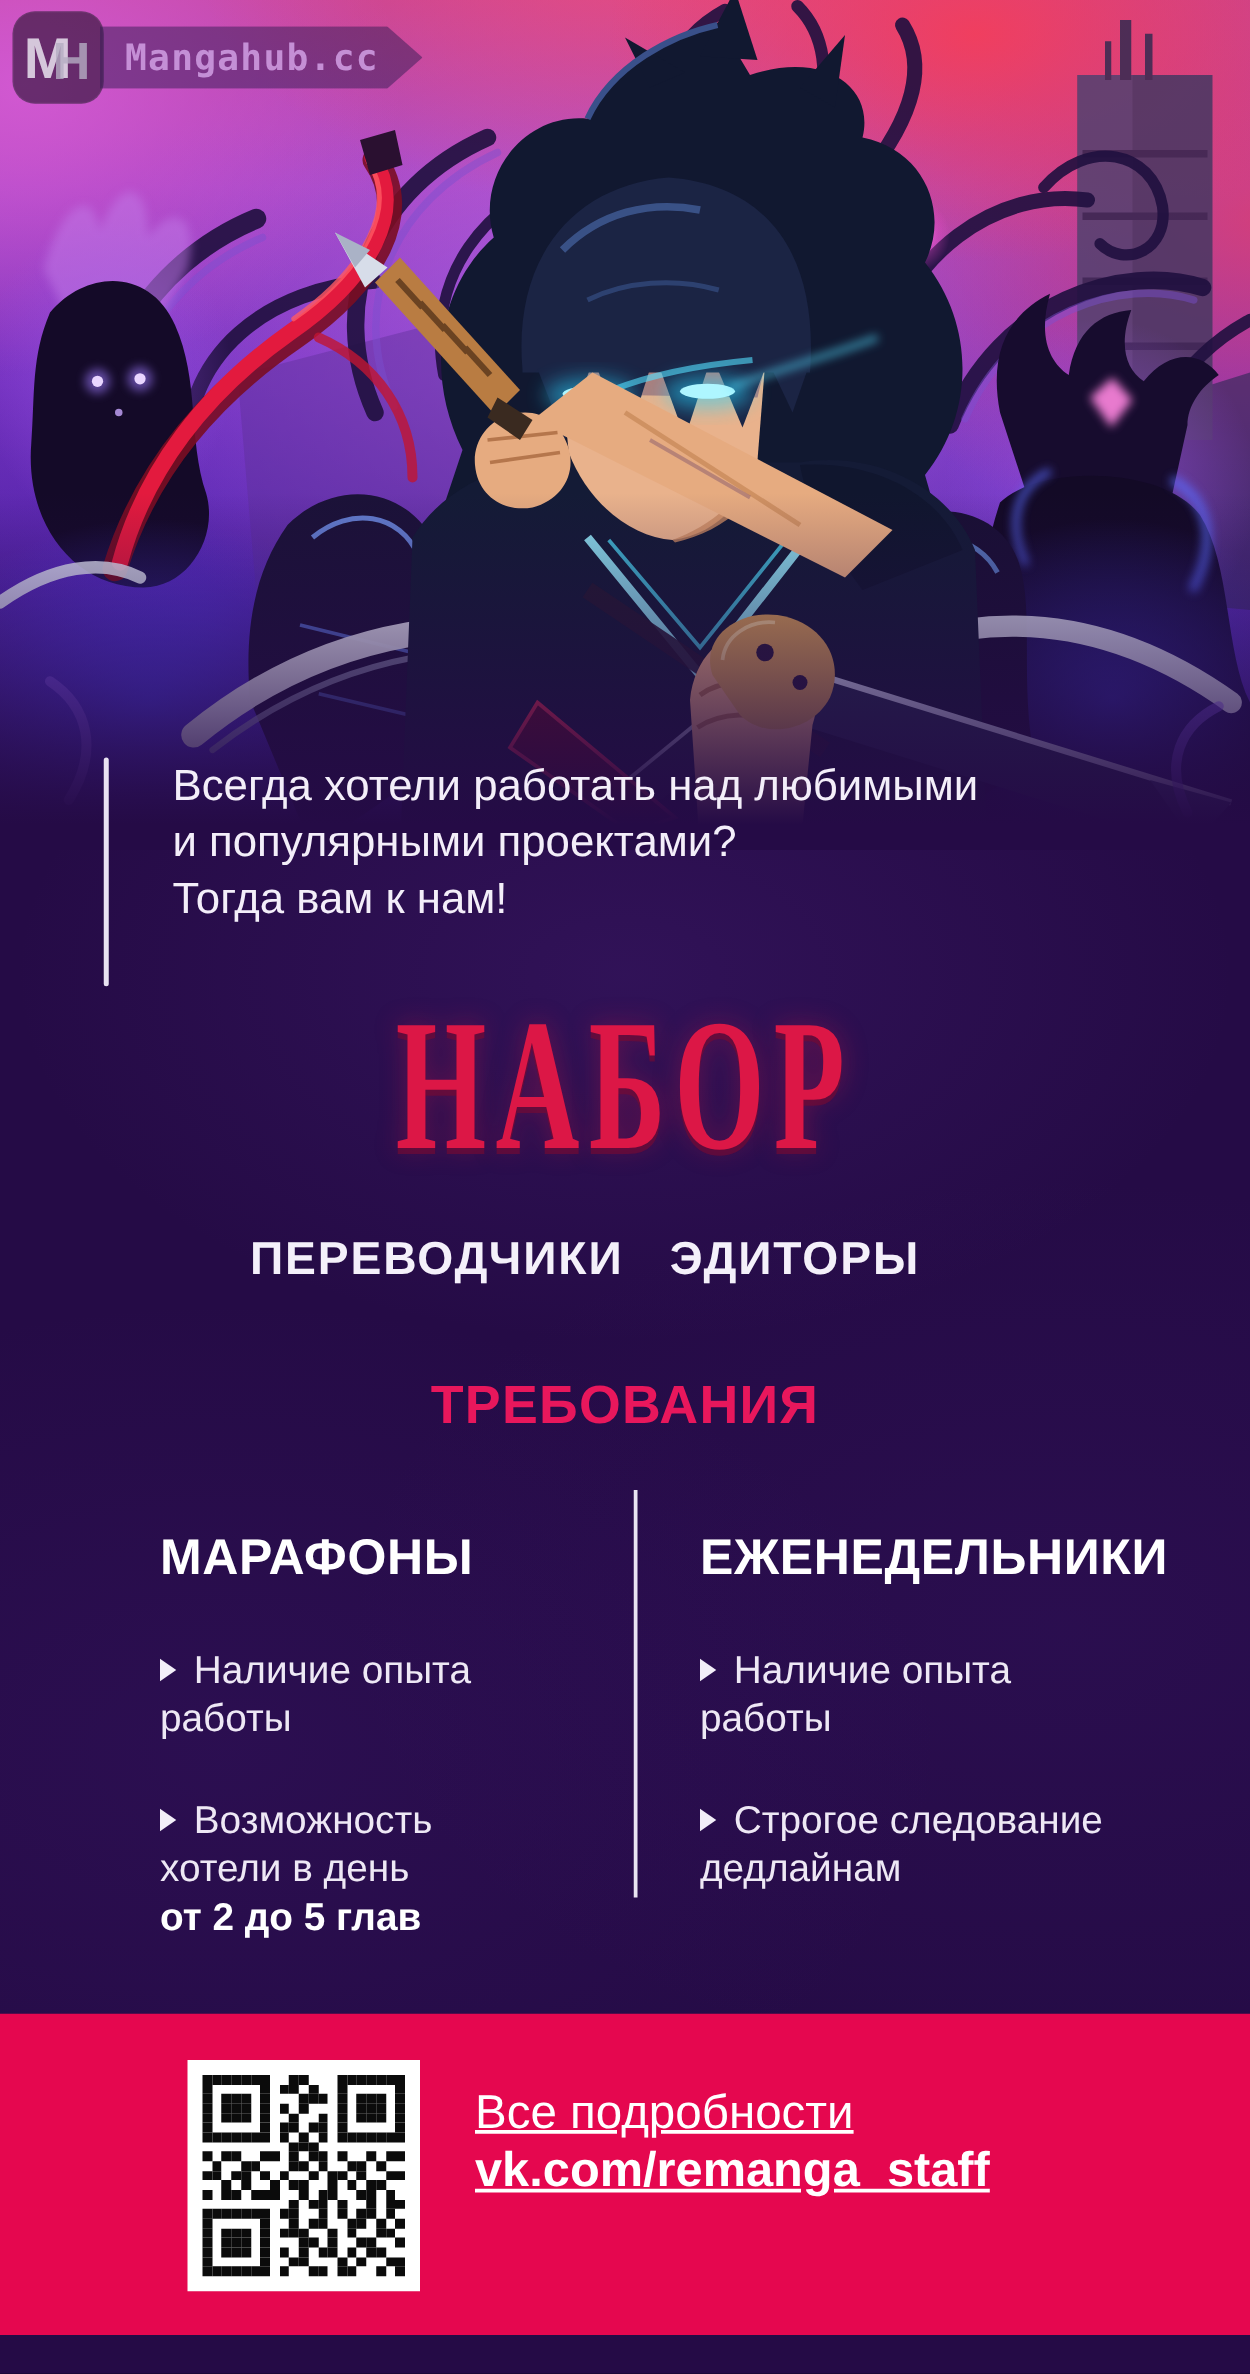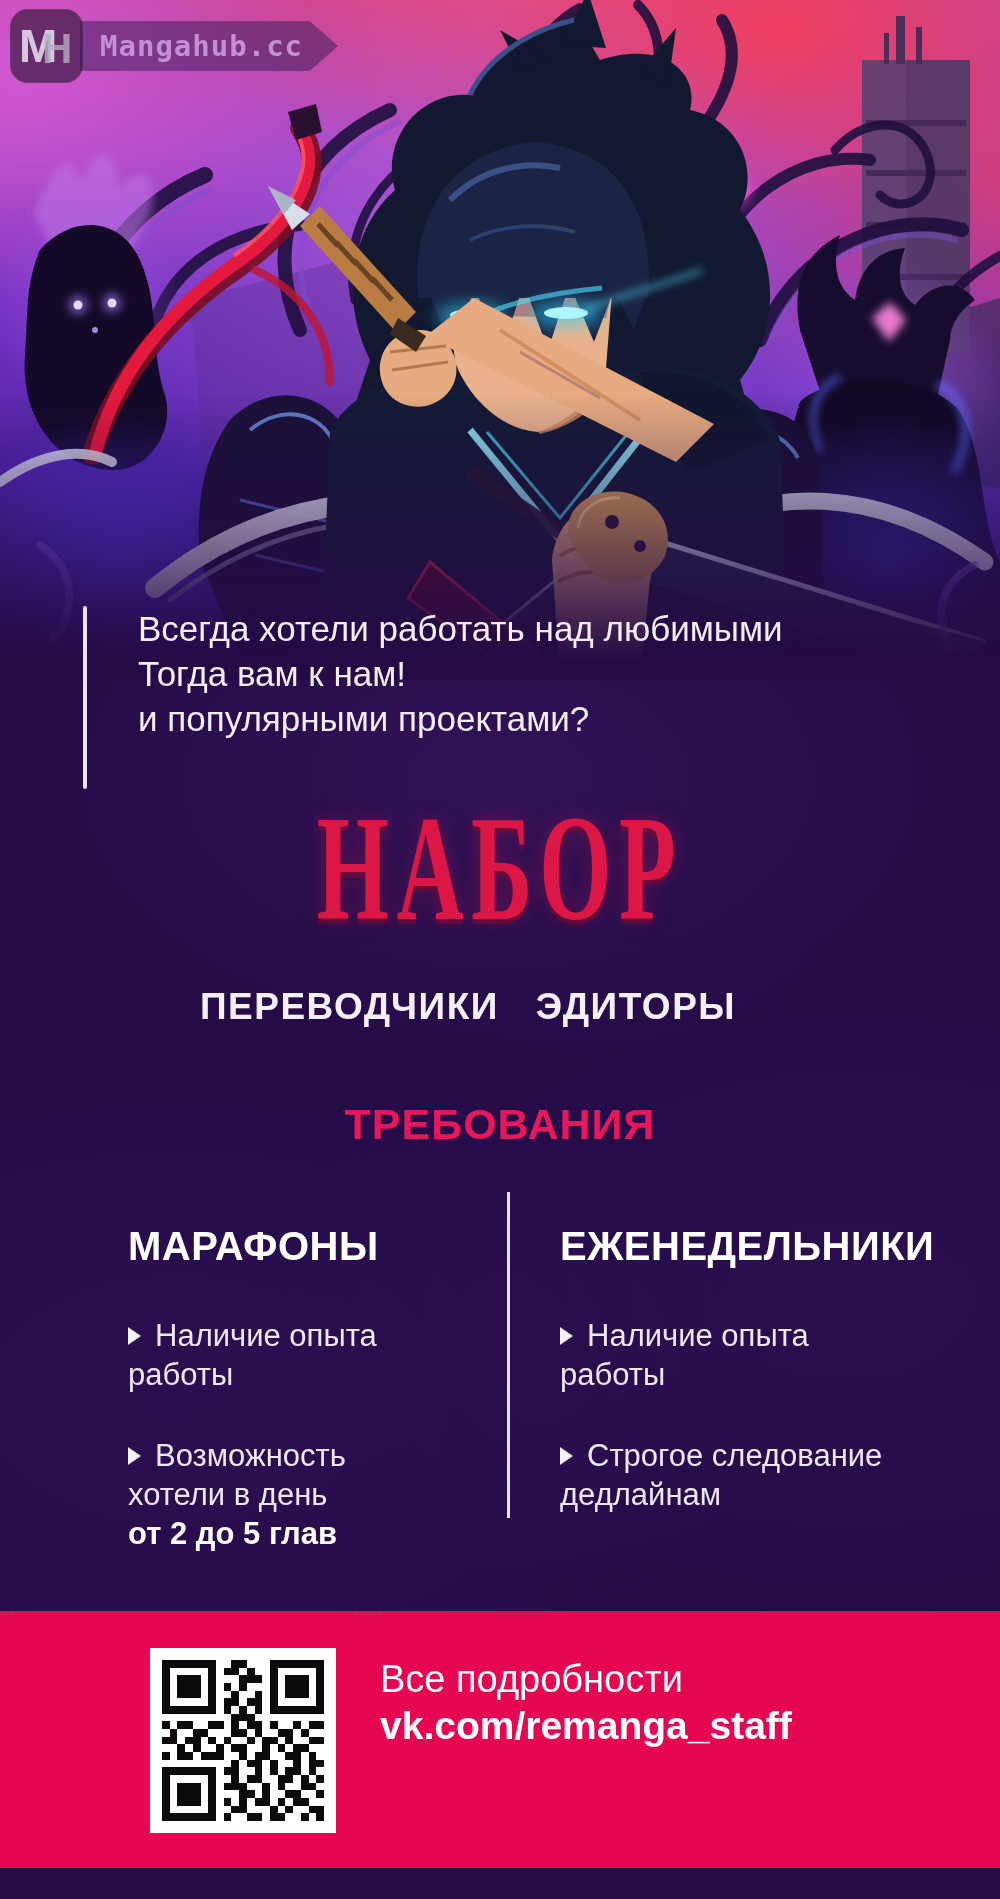--- a/index.html
+++ b/index.html
@@ -84,21 +84,21 @@
     display:inline-block;width:0;height:0;margin-right:14px;
     border-left:13px solid #f2eef8;border-top:9px solid transparent;border-bottom:9px solid transparent;
     transform:translateY(-1px);
   }
   
   .band{position:absolute;left:0;top:1611px;width:1000px;height:257px;background:#e5074f;}
   .qr-tile{position:absolute;left:150px;top:37px;width:162px;height:161px;background:#ffffff;padding:12px;}
   .qr-grid{display:grid;width:100%;height:100%;grid-template-columns:repeat(21,1fr);grid-template-rows:repeat(21,1fr);}
   .qr-grid div{background:transparent;}
   .qr-grid div.on{background:#0b0b0b;}
-  .band .details{position:absolute;left:380px;top:46px;color:#ffffff;}
+  .band .details{position:absolute;left:380px;top:57px;color:#ffffff;text-decoration:underline;}
   .band .h{font-size:38px;font-weight:500;line-height:44px;margin:0;}
   .band .lnk{font-size:39px;font-weight:bold;line-height:46px;margin:2px 0 0 0;}
 </style>
 </head>
 <body>
 
 <div class="poster">
 
   <div class="art">
     <svg width="1000" height="680" viewBox="0 0 1000 680">
@@ -315,22 +315,22 @@
     <span class="m">M</span>
     <span class="h">H</span>
   </div>
   <div class="wm-banner">
     <span>Mangahub.cc</span>
   </div>
 
   <div class="quote-bar"></div>
   <div class="intro">
     <p>Всегда хотели работать над любимыми</p>
+    <p>и популярными проектами?</p>
     <p>Тогда вам к нам!</p>
-    <p>и популярными проектами?</p>
   </div>
 
   <div class="nabor">НАБОР</div>
 
   <div class="roles">
     <span>ПЕРЕВОДЧИКИ</span>
     <span>ЭДИТОРЫ</span>
   </div>
 
   <div class="req-heading">ТРЕБОВАНИЯ</div>

